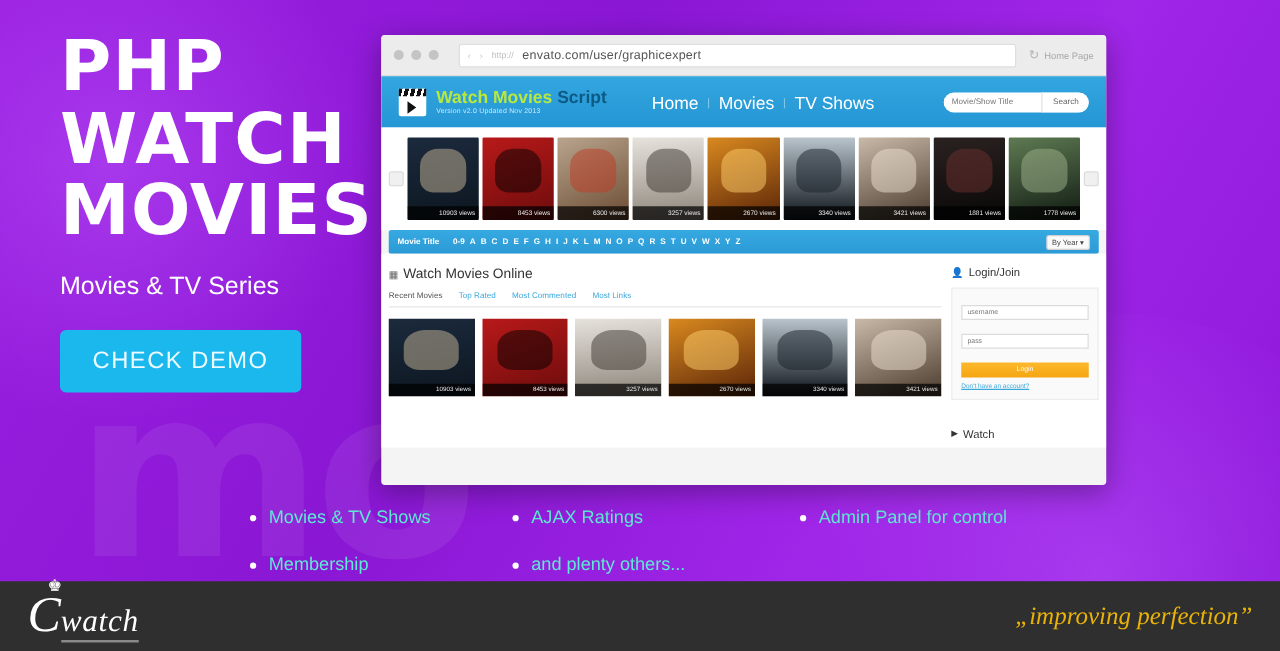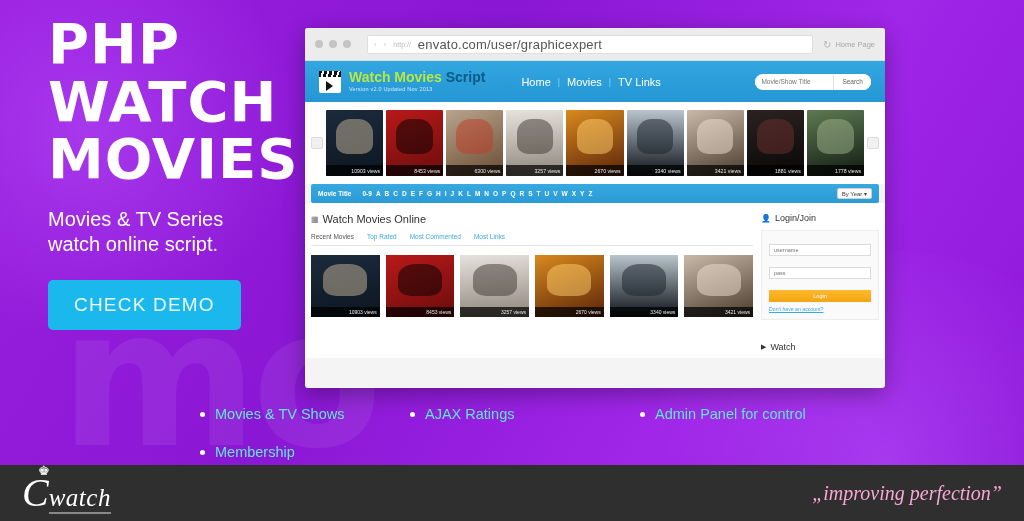--- a/index.html
+++ b/index.html
@@ -23,21 +23,21 @@
     font-family:"DejaVu Sans", sans-serif;
     line-height:1; user-select:none; white-space:nowrap;
   }
   .glow {
     position:absolute; border-radius:50%;
     background:radial-gradient(circle,rgba(190,90,255,0.45) 0%,rgba(190,90,255,0) 70%);
     pointer-events:none;
   }
 
   
-  #promo { position:absolute; left:48px; top:18px; width:280px; z-index:5; }
+  #promo { position:absolute; left:48px; top:28px; width:280px; z-index:5; }
   .bigword {
     color:#fff; font-weight:bold; line-height:0.92;
     font-family:"DejaVu Sans", sans-serif;
     letter-spacing:1px;
   }
   #w1 { font-size:56px; }
   #w2 { font-size:56px; margin-top:6px; }
   #w3 { font-size:56px; margin-top:6px; }
   #tagline {
     margin-top:22px; color:#fff; font-size:20px; line-height:1.28;
@@ -63,21 +63,21 @@
     padding:0 10px; border-bottom:1px solid #dcdcdc;
   }
   .dot { width:8px; height:8px; border-radius:50%; background:#c4c4c4; margin-right:6px; }
   #urlwrap {
     flex:1; margin:0 10px; height:19px; background:#fff;
     border:1px solid #dedede; border-radius:2px;
     display:flex; align-items:center; padding:0 6px; gap:7px;
   }
   .navarrow { color:#c9c9c9; font-size:8px; }
   #urlproto { color:#bdbdbd; font-size:7px; }
-  #urltext { color:#555; font-size:13px; letter-spacing:0.2px; }
+  #urltext { color:#555; font-size:10px; letter-spacing:0.2px; }
   #homepage { display:flex; align-items:center; gap:4px; color:#a8a8a8; font-size:7.5px; }
   .reload-ic { font-size:10px; color:#b5b5b5; }
 
   
   #site-head {
     height:41px; background:linear-gradient(180deg,#33a7e0 0%,#2496d4 100%);
     display:flex; align-items:center; padding:0 14px;
   }
   #logo-ic {
     width:22px; height:22px; background:#fff; border-radius:2px;
@@ -91,21 +91,21 @@
     content:""; position:absolute; left:7px; top:10px;
     border-left:7px solid #111; border-top:5px solid transparent;
     border-bottom:5px solid transparent;
   }
   #brand { line-height:1; }
   #brand-t { font-size:14px; font-weight:bold; }
   #bt1 { color:#b9e83c; }
   #bt2 { color:#0d5a85; }
   #brand-v { font-size:5.5px; color:#cdeafb; margin-top:3px; letter-spacing:0.2px; }
   #navlinks { margin-left:36px; display:flex; align-items:center; gap:7px; }
-  #navlinks a { color:#fff; font-size:11px; text-decoration:none; }
+  #navlinks a { color:#fff; font-size:14px; text-decoration:none; }
   .navsep { color:#8fd0ef; font-size:8.5px; }
   #searchbox {
     margin-left:auto; display:flex; background:#fff; border-radius:10px;
     overflow:hidden; height:16px; align-items:center;
   }
   #search-in {
     border:none; outline:none; width:78px; font-size:6.5px;
     color:#aeaeae; padding:0 6px; background:#fff;
     font-family:"Liberation Sans", sans-serif;
   }
@@ -205,40 +205,39 @@
     display:flex; align-items:baseline; color:#fff;
     font-family:"Liberation Serif", serif; font-style:italic; position:relative;
   }
   #cry-c { font-size:40px; line-height:1; }
   #cry-rest { font-size:25px; letter-spacing:0.5px; border-bottom:2px solid #888; }
   #crown {
     position:absolute; left:16px; top:-10px; color:#fff; font-size:13px;
     font-style:normal; font-family:"DejaVu Sans", sans-serif;
   }
   #foot-tag {
-    margin-left:auto; color:#f9a8d4; font-style:italic; font-size:20px;
+    margin-left:auto; color:#eab308; font-style:italic; font-size:20px;
     font-family:"Liberation Serif", serif;
   }
 </style>
 </head>
 <body>
 
 <div id="hero">
   <div class="glow" style="left:-120px;top:-80px;width:420px;height:420px;"></div>
   <div class="glow" style="left:620px;top:250px;width:520px;height:420px;"></div>
   <div id="watermark">mo</div>
 </div>
 
 <div id="promo">
   <div class="bigword" id="w1">PHP</div>
   <div class="bigword" id="w2">WATCH</div>
   <div class="bigword" id="w3">MOVIES</div>
   <div id="tagline">
     <div>Movies &amp; TV Series</div>
-    <div>watch online script.</div>
   </div>
   <button id="demo-btn">CHECK DEMO</button>
 </div>
 
 <div id="browser">
 
   <div id="chrome-bar">
     <span class="dot"></span>
     <span class="dot"></span>
     <span class="dot"></span>
@@ -261,21 +260,21 @@
         <span id="bt1">Watch Movies</span>
         <span id="bt2">Script</span>
       </div>
       <div id="brand-v">Version v2.0 Updated Nov 2013</div>
     </div>
     <div id="navlinks">
       <a href="#">Home</a>
       <span class="navsep">|</span>
       <a href="#">Movies</a>
       <span class="navsep">|</span>
-      <a href="#">TV Links</a>
+      <a href="#">TV Shows</a>
     </div>
     <div id="searchbox">
       <input id="search-in" type="text" placeholder="Movie/Show Title" style="">
       <button id="search-btn">Search</button>
     </div>
   </div>
 
   <div id="carousel">
     <div class="carr-btn"></div>
     <div id="carr-track">
@@ -422,20 +421,24 @@
       <span>AJAX Ratings</span>
     </div>
     <div class="feat">
       <span class="bul"></span>
       <span>Admin Panel for control</span>
     </div>
     <div class="feat">
       <span class="bul"></span>
       <span>Membership</span>
     </div>
+    <div class="feat">
+      <span class="bul"></span>
+      <span>and plenty others...</span>
+    </div>
   </div>
 
 <div id="footer">
   <div id="cry-logo">
     <span id="crown">♚</span>
     <span id="cry-c">C</span>
     <span id="cry-rest">watch</span>
   </div>
   <div id="foot-tag">„improving perfection”</div>
 </div>

